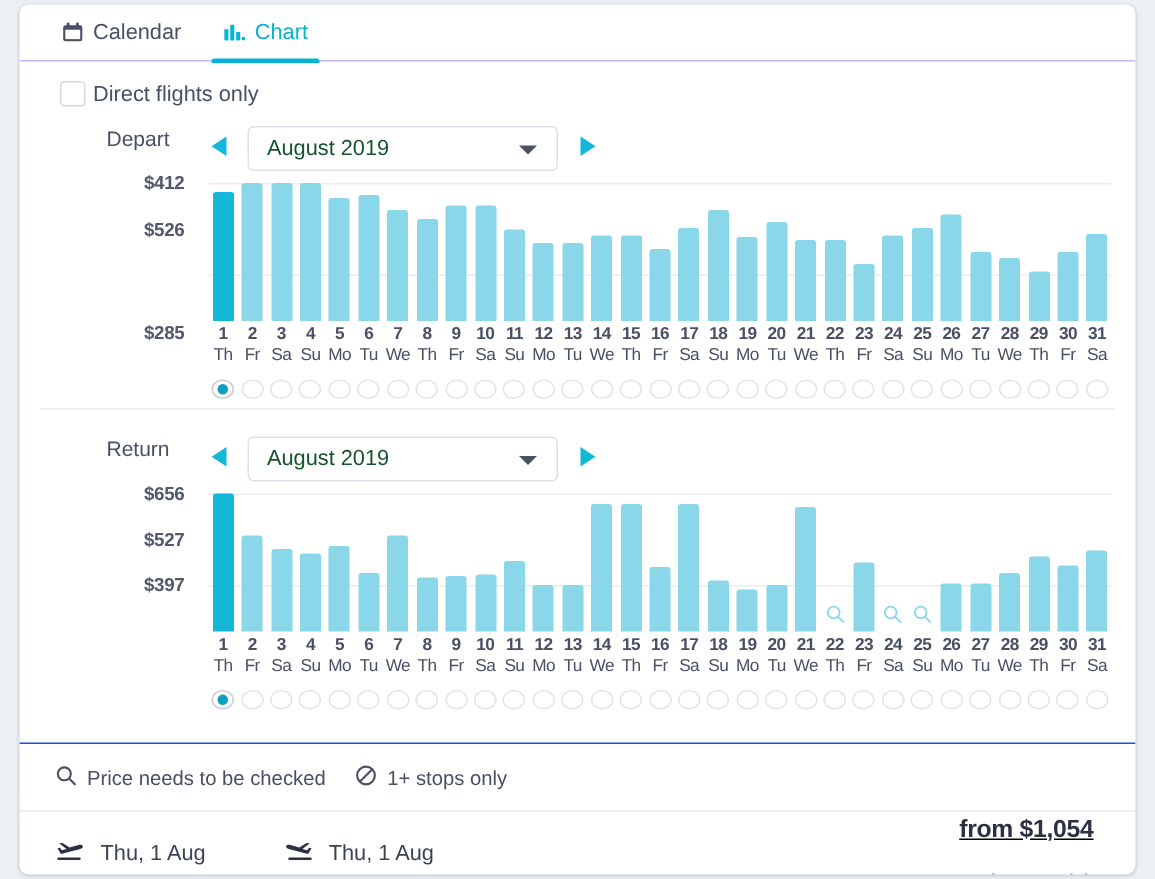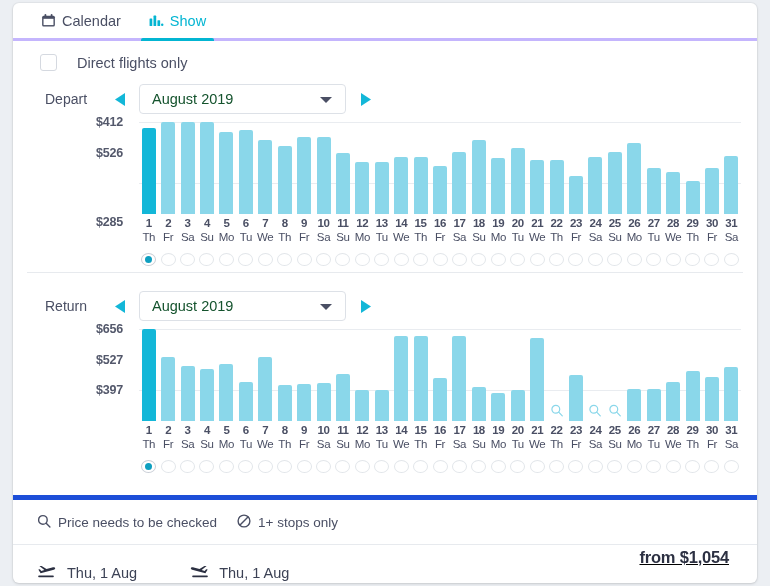--- a/index.html
+++ b/index.html
@@ -14,53 +14,53 @@
     width: 744px; height: 580px;
     background: #ffffff;
     border-radius: 6px;
     box-shadow: 0 1px 3px rgba(0,0,0,.13), 0 0 0 1px rgba(0,0,0,.03);
     overflow: hidden;
   }
 
   
   .tabs {
     position: relative; height: 38px;
-    border-bottom: 3px solid #c4b5fd;
+    border-bottom: 1px solid #c4b5fd;
     display: flex; align-items: center;
     padding-left: 14px;
   }
   .tab {
     display: flex; align-items: center; gap: 6px;
     height: 38px; padding: 0 14px;
     font-size: 14.5px; font-weight: 500;
     color: #4a4f64; cursor: pointer;
     position: relative;
   }
   .tab.active { color: #03b5d2; }
   .tab.active::after {
     content: ""; position: absolute; left: 6px; right: 6px; bottom: -1px;
     height: 3px; background: #03b5d2; border-radius: 2px 2px 0 0;
   }
   .tab svg { display: block; }
 
   
   .chk-row {
-    display: flex; align-items: center; gap: 20px;
+    display: flex; align-items: center; gap: 5px;
     padding: 13px 0 0 27px;
   }
   .chk-box {
     width: 17px; height: 17px; border: 1.5px solid #d5d9e0;
     border-radius: 3px; background: #fff;
   }
   .chk-label { font-size: 14.5px; color: #4a4f64; font-weight: 500; }
 
   
   .sel-row {
-    display: flex; align-items: center;
-    padding-left: 32px; margin-top: 13px;
+    display: flex; align-items: flex-start;
+    padding-left: 58px; margin-top: 13px;
   }
   .sel-lbl {
     font-size: 14px; color: #4a4f64; font-weight: 500;
     width: 62px;
   }
   .arrow-btn {
     width: 26px; height: 26px; display: flex;
     align-items: center; justify-content: center; cursor: pointer;
   }
   .select {
@@ -142,21 +142,21 @@
     content: ""; width: 7px; height: 7px; border-radius: 50%;
     background: #0e9fc0;
   }
 
   .divider { height: 1px; background: #e7eaee; margin: 0 14px; }
 
   
   .legend {
     display: flex; align-items: center; gap: 8px;
     padding: 14px 0 13px 24px;
-    border-top: 5px solid #1d4ed8;
+    border-top: 1px solid #1d4ed8;
   }
   .legend .item {
     display: flex; align-items: center; gap: 7px;
     font-size: 13.5px; color: #4a4f64; font-weight: 500;
   }
   .legend .item + .item { margin-left: 12px; }
 
   
   .footer {
     border-top: 1px solid #e7eaee;
@@ -204,21 +204,21 @@
     </div>
     <div class="tab active">
       <span>
         <svg width="15" height="14" viewBox="0 0 16 14" fill="none">
           <rect x="0.6" y="4.3" width="2.9" height="8" rx="0.6" fill="#03b5d2"></rect>
           <rect x="4.8" y="1.2" width="2.9" height="11.1" rx="0.6" fill="#03b5d2"></rect>
           <rect x="9" y="6.2" width="2.9" height="6.1" rx="0.6" fill="#03b5d2"></rect>
           <circle cx="14.1" cy="11" r="1.3" fill="#03b5d2"></circle>
         </svg>
       </span>
-      <span>Show</span>
+      <span>Chart</span>
     </div>
   </div>
 
   <div class="chk-row">
     <div class="chk-box"></div>
     <div class="chk-label">Direct flights only</div>
   </div>
 
   <div class="sel-row">
     <div class="sel-lbl">Depart</div>

